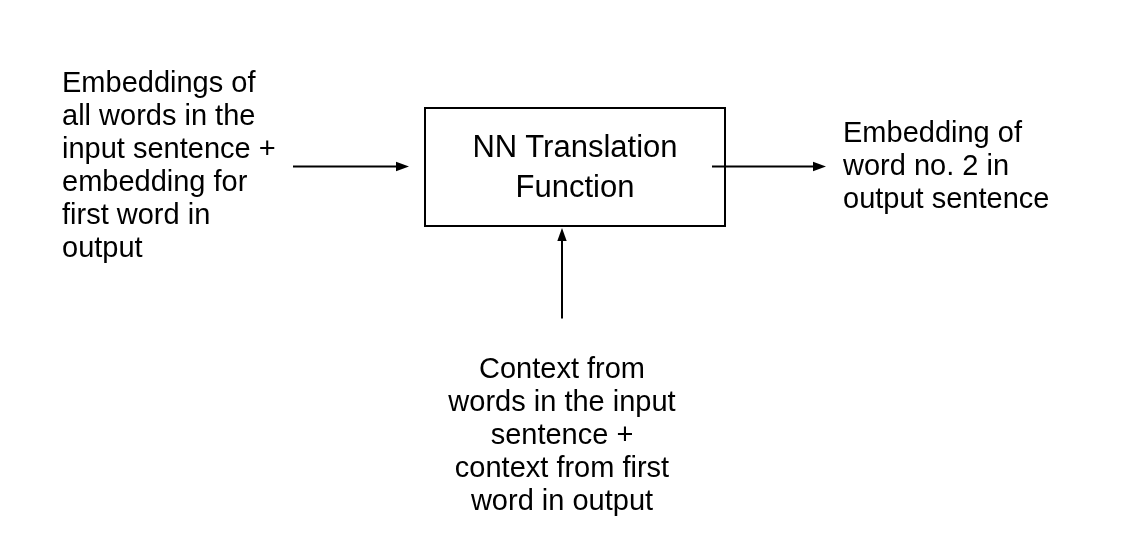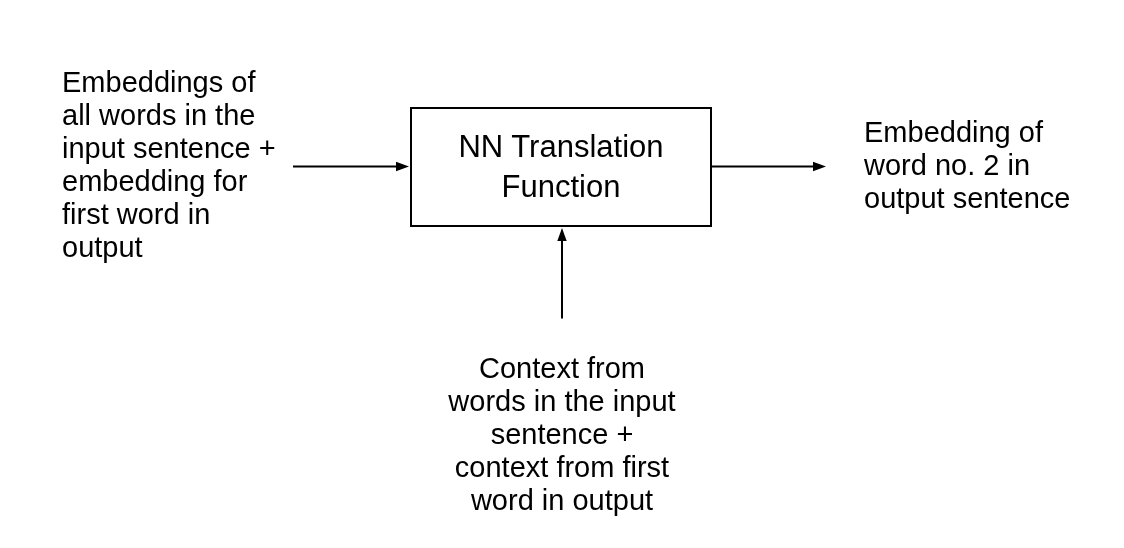--- a/index.html
+++ b/index.html
@@ -23,34 +23,34 @@
     white-space: pre-line;
     color: #000000;
   }
   #left-input-label {
     left: 62px;
     top: 66px;
     width: 250px;
     text-align: left;
   }
   #right-output-label {
-    left: 864px;
+    left: 843px;
     top: 116px;
     width: 260px;
     text-align: left;
   }
   #bottom-input-label {
     left: 412px;
     top: 352px;
     width: 300px;
     text-align: center;
   }
   #function-box {
     position: absolute;
-    left: 410px;
+    left: 424px;
     top: 107px;
     width: 302px;
     height: 120px;
     box-sizing: border-box;
     border: 2px solid #000000;
     background: #ffffff;
     display: flex;
     align-items: center;
     justify-content: center;
   }

